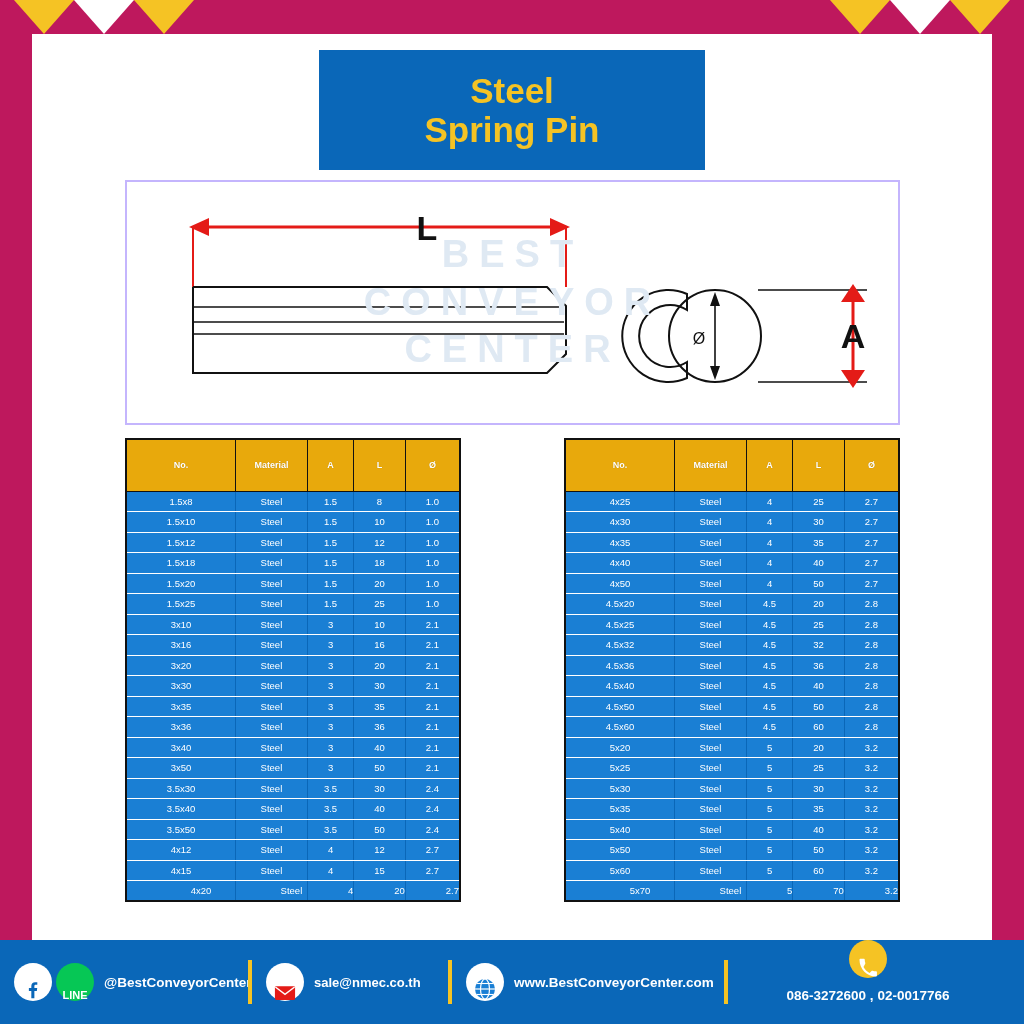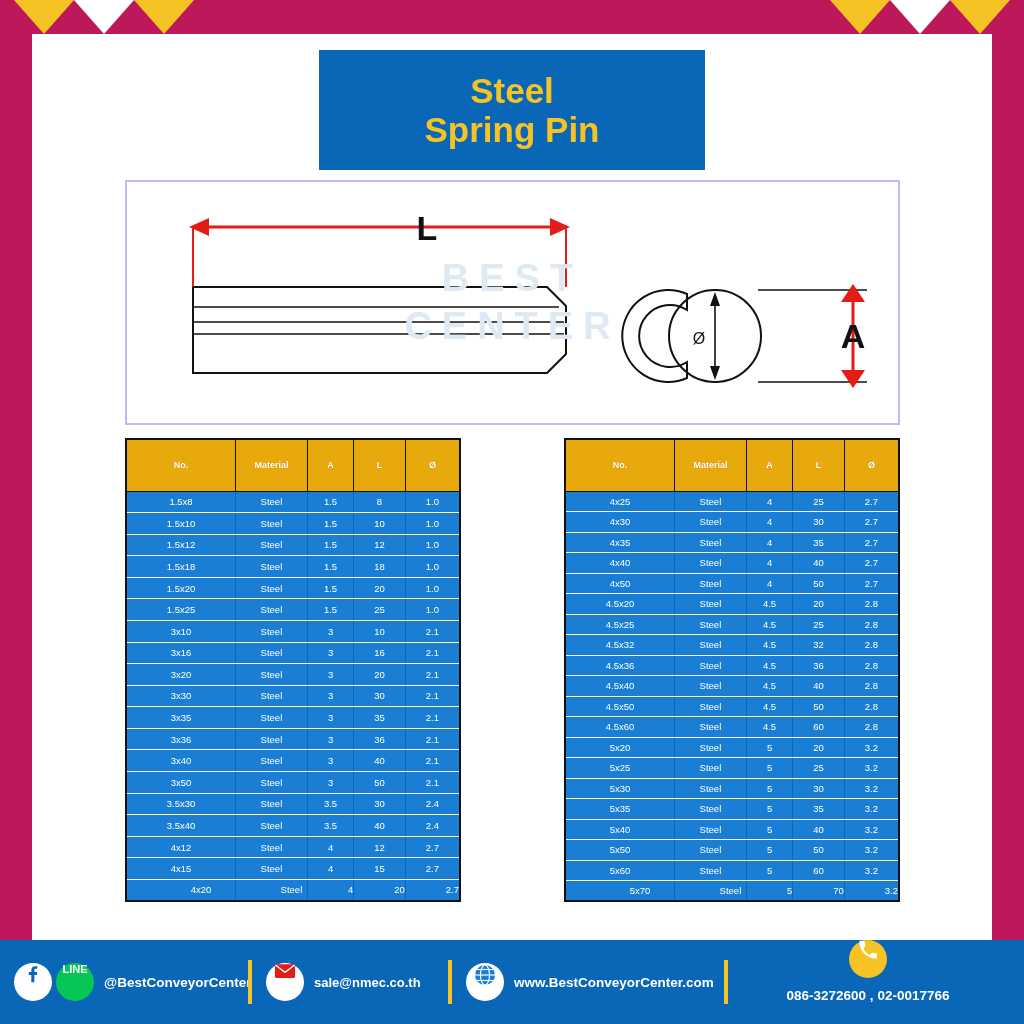--- a/index.html
+++ b/index.html
@@ -133,21 +133,21 @@
   .fitem.web { width: 272px; }
   .fitem.tel { width: 280px; flex-direction: column; }
   .fsep {
     width: 4px; height: 44px;
     background: #f5c324;
   }
   .circ {
     width: 38px; height: 38px;
     border-radius: 50%;
     background: #ffffff;
-    display: flex; align-items: flex-start; justify-content: center;
+    display: flex; align-items: flex-end; justify-content: center;
     flex: none;
   }
   .circ.y { background: #f5c324; }
   .fb-badges { display: flex; align-items: center; gap: 4px; }
   .small { font-size: 13.5px; }
   .tiny  { font-size: 13px; }
 </style>
 </head>
 <body>
 
@@ -163,20 +163,21 @@
   <div class="card">
 
     <div class="title-banner">
       <div class="t1">Steel</div>
       <div class="t2">Spring Pin</div>
     </div>
 
     <div class="drawing-box">
       <div class="wm">
         <span>BEST</span>
+        <span>CONVEYOR</span>
         <span>CENTER</span>
       </div>
       <svg width="771" height="241" viewBox="0 0 771 241">
 
         <line x1="72" y1="45" x2="433" y2="45" stroke="#e41b17" stroke-width="3"></line>
         <polygon points="62,45 82,36 82,54" fill="#e41b17"></polygon>
         <polygon points="443,45 423,36 423,54" fill="#e41b17"></polygon>
 
         <line x1="66" y1="45" x2="66" y2="105" stroke="#e41b17" stroke-width="2"></line>
         <line x1="439" y1="45" x2="439" y2="105" stroke="#e41b17" stroke-width="2"></line>
@@ -319,20 +320,27 @@
               <td class="col-mat">Steel</td>
               <td class="col-a">3.5</td>
               <td class="col-l">30</td>
               <td class="col-d">2.4</td>
             </tr>
             <tr>
               <td class="col-no">3.5x40</td>
               <td class="col-mat">Steel</td>
               <td class="col-a">3.5</td>
               <td class="col-l">40</td>
+              <td class="col-d">2.4</td>
+            </tr>
+            <tr>
+              <td class="col-no">3.5x50</td>
+              <td class="col-mat">Steel</td>
+              <td class="col-a">3.5</td>
+              <td class="col-l">50</td>
               <td class="col-d">2.4</td>
             </tr>
             <tr>
               <td class="col-no">4x12</td>
               <td class="col-mat">Steel</td>
               <td class="col-a">4</td>
               <td class="col-l">12</td>
               <td class="col-d">2.7</td>
             </tr>
             <tr>

